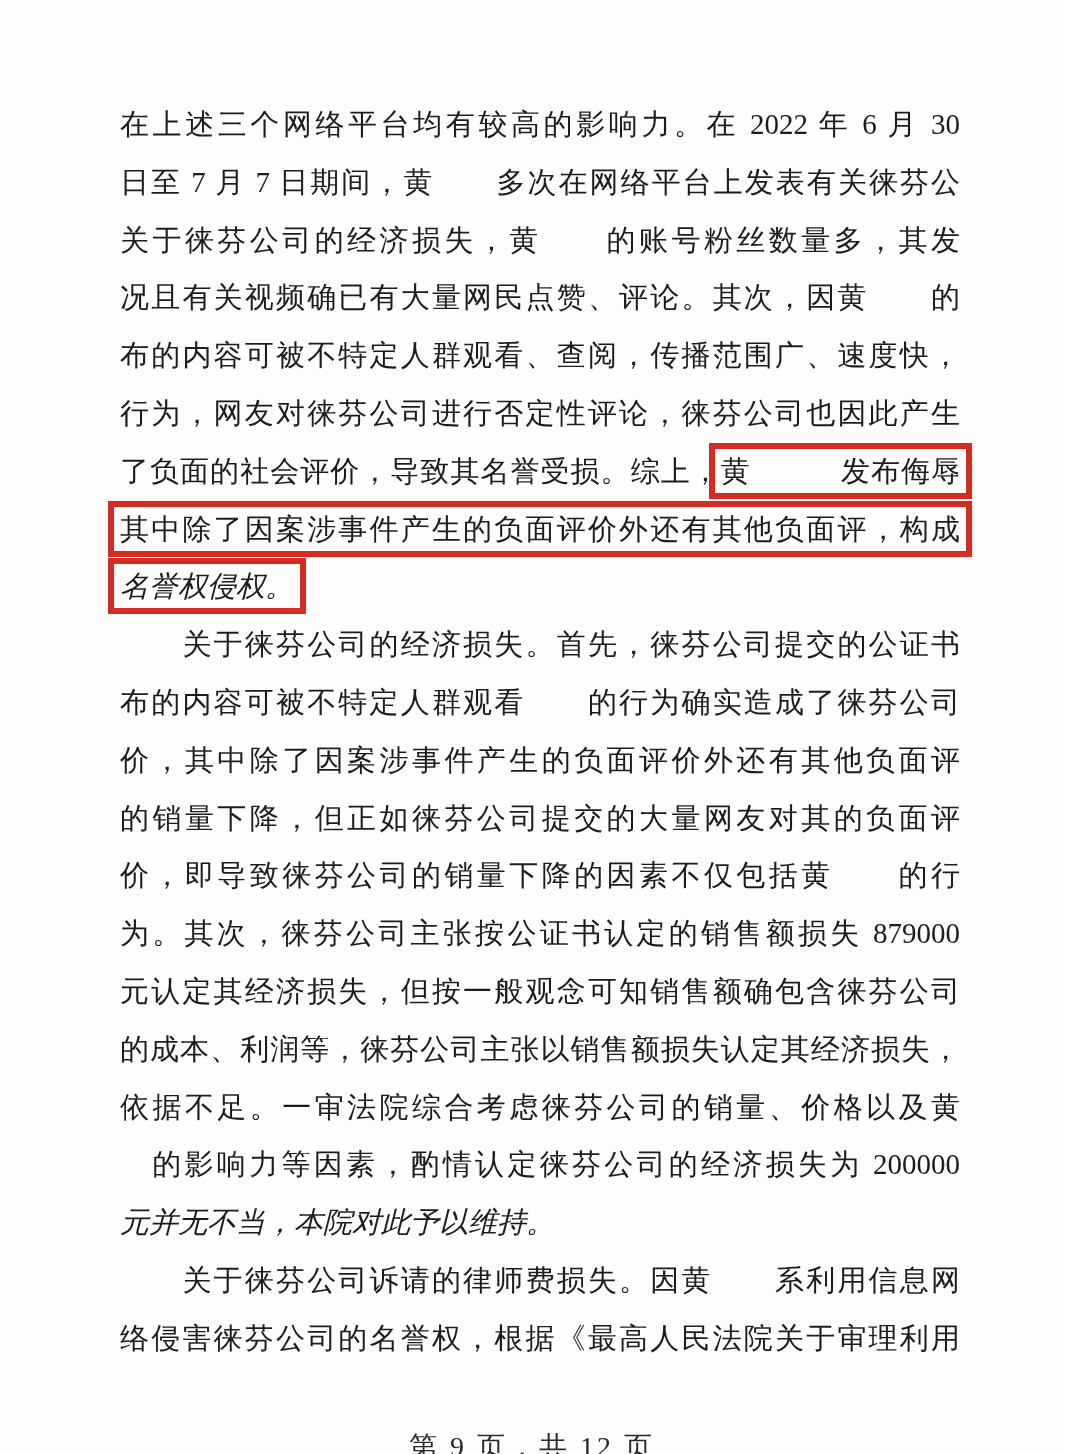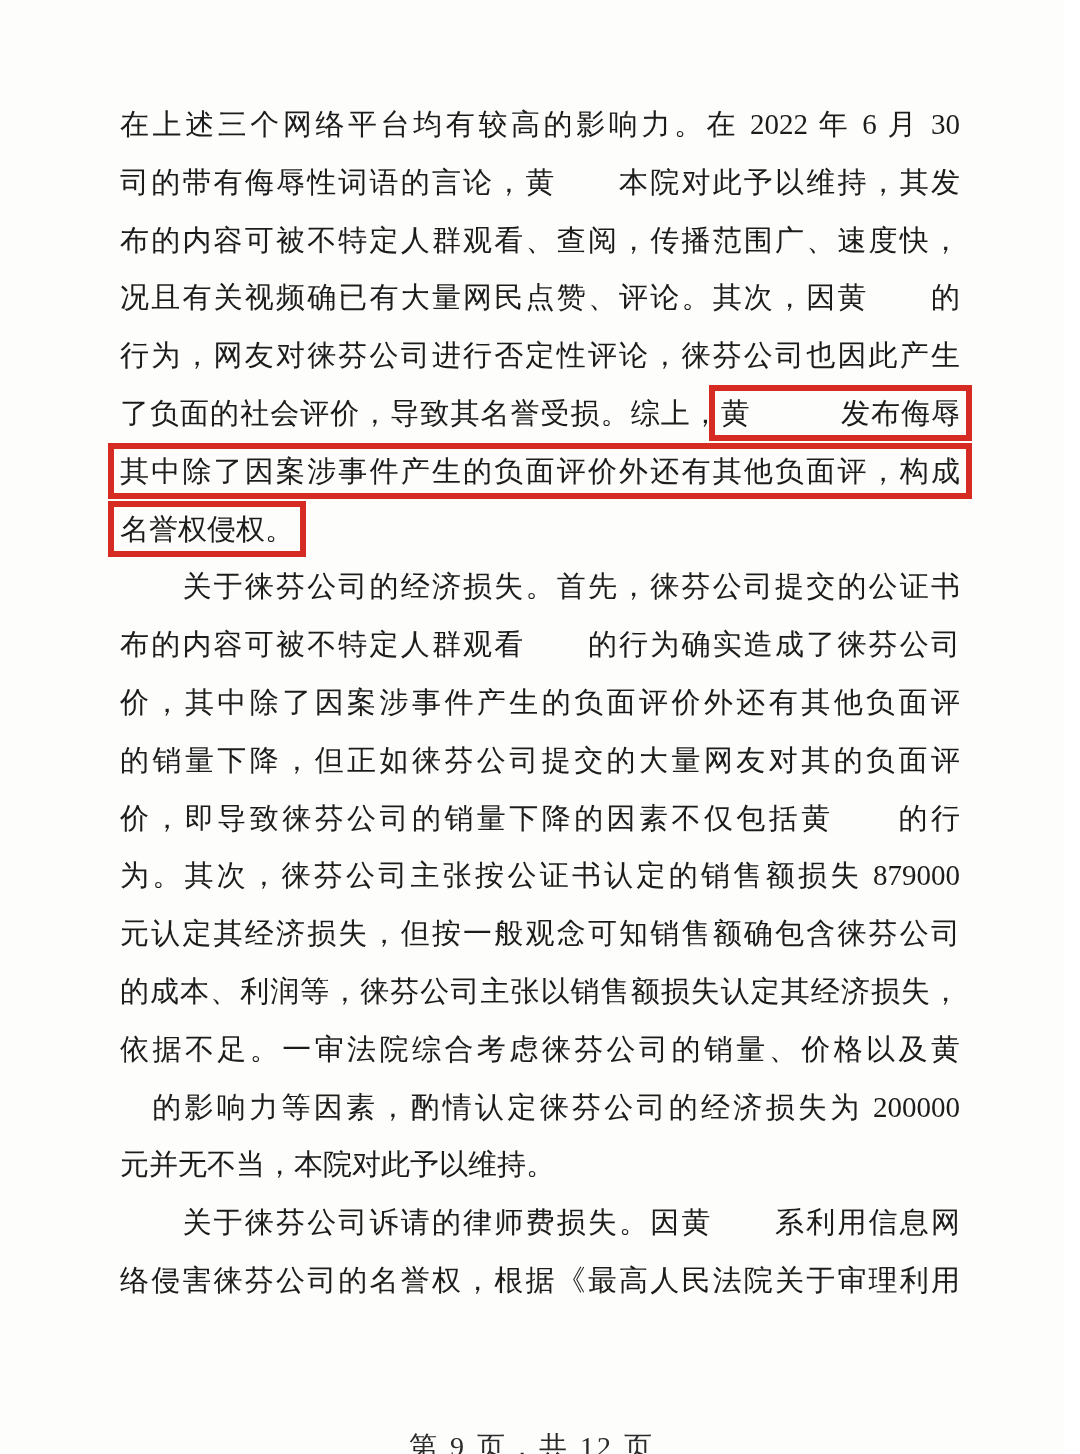--- a/index.html
+++ b/index.html
@@ -26,20 +26,21 @@
   }
   .line {
     height: 57.8px;
     line-height: 57.8px;
     text-align: justify;
     text-align-last: justify;
     overflow: visible;
   }
   .line.last {
     text-align-last: left;
+    font-style: italic;
   }
   .hl {
     outline: 6px solid var(--hl-red);
     outline-offset: 6px;
   }
   .footer {
     position: absolute;
     left: 0;
     right: 0;
     top: 1428px;
@@ -48,23 +49,24 @@
     letter-spacing: 3px;
     color: #2a2a2a;
   }
 </style>
 </head>
 <body>
 
 <div class="page">
   <div class="text-body">
       <div class="line"><span>在上述三个网络平台均有较高的影响力。在 2022 年 6 月 30</span></div>
-      <div class="line"><span>司的带有侮辱性词语的言论，黄　　本院对此予以维持，其发</span></div>
+      <div class="line"><span>日至 7 月 7 日期间，黄　　多次在网络平台上发表有关徕芬公</span></div>
+      <div class="line"><span>关于徕芬公司的经济损失，黄　　的账号粉丝数量多，其发</span></div>
+      <div class="line"><span>况且有关视频确已有大量网民点赞、评论。其次，因黄　　的</span></div>
       <div class="line"><span>布的内容可被不特定人群观看、查阅，传播范围广、速度快，</span></div>
-      <div class="line"><span>况且有关视频确已有大量网民点赞、评论。其次，因黄　　的</span></div>
       <div class="line"><span>行为，网友对徕芬公司进行否定性评论，徕芬公司也因此产生</span></div>
       <div class="line"><span>了负面的社会评价，导致其名誉受损。综上，</span><span class="hl">黄　　　发布侮辱</span></div>
       <div class="line"><span class="hl">其中除了因案涉事件产生的负面评价外还有其他负面评，构成</span></div>
       <div class="line last"><span class="hl">名誉权侵权。</span></div>
       <div class="line"><span>　　关于徕芬公司的经济损失。首先，徕芬公司提交的公证书</span></div>
       <div class="line"><span>布的内容可被不特定人群观看　　的行为确实造成了徕芬公司</span></div>
       <div class="line"><span>价，其中除了因案涉事件产生的负面评价外还有其他负面评</span></div>
       <div class="line"><span>的销量下降，但正如徕芬公司提交的大量网友对其的负面评</span></div>
       <div class="line"><span>价，即导致徕芬公司的销量下降的因素不仅包括黄　　的行</span></div>
       <div class="line"><span>为。其次，徕芬公司主张按公证书认定的销售额损失 879000</span></div>

